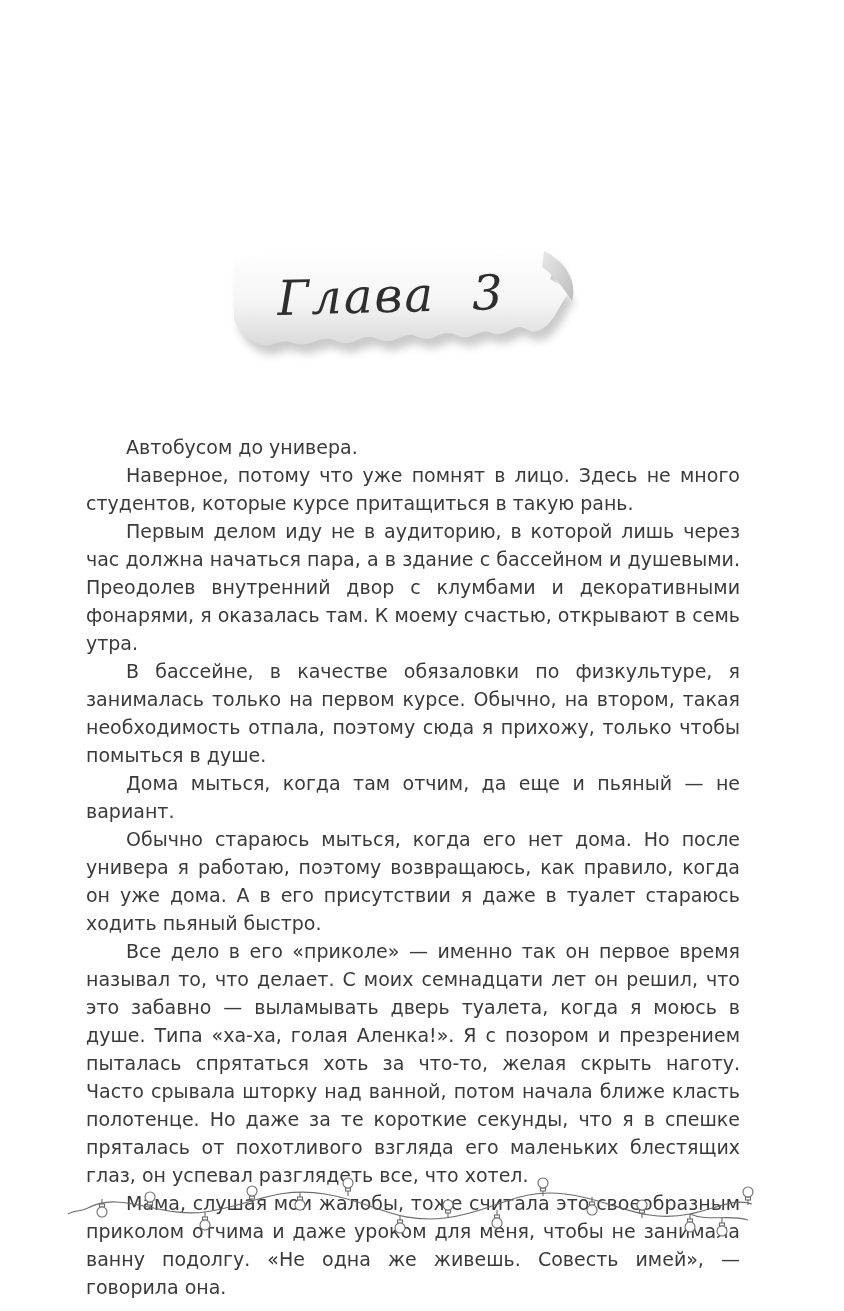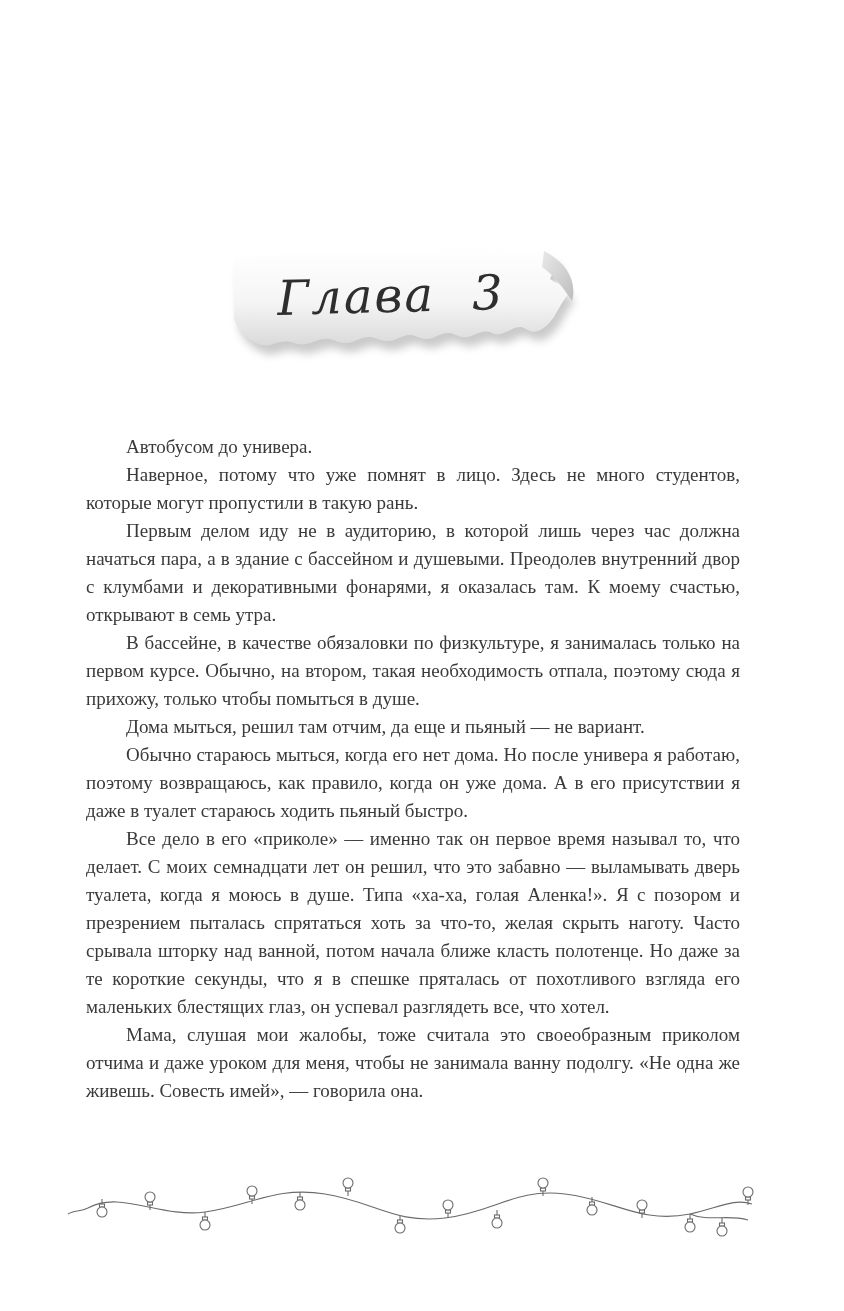--- a/index.html
+++ b/index.html
@@ -46,21 +46,20 @@
     width: 654px;
     color: #3a3a3a;
   }
   .body-text p {
     margin: 0;
     font-size: 19px;
     line-height: 28px;
     text-align: justify;
     text-indent: 40px;
     hyphens: auto;
-    font-family: Liberation Serif, serif;
     -webkit-hyphens: auto;
   }
 
   
   .garland {
     position: absolute;
     left: 0;
     top: 1168px;
     width: 844px;
     height: 90px;
@@ -101,27 +100,27 @@
       <path fill="url(#pgCurl)" d="M318,8 C338,18 352,36 346,58 C338,46 328,32 316,24 Z"></path>
     </svg>
     <div class="chapter-title">Глава 3</div>
   </div>
 
   <div class="body-text">
 
       <p>Автобусом до универа.</p>
 
 
-      <p>Наверное, потому что уже помнят в лицо. Здесь не много студентов, которые могут пропустили в такую рань.</p>
+      <p>Наверное, потому что уже помнят в лицо. Здесь не много студентов, которые курсе притащиться в такую рань.</p>
 
       <p>Первым делом иду не в аудиторию, в которой лишь через час должна начаться пара, а в здание с бассейном и душевыми. Преодолев внутренний двор с клумбами и декоративными фонарями, я оказалась там. К моему счастью, открывают в семь утра.</p>
 
       <p>В бассейне, в качестве обязаловки по физкультуре, я занималась только на первом курсе. Обычно, на втором, такая необходимость отпала, поэтому сюда я прихожу, только чтобы помыться в душе.</p>
 
-      <p>Дома мыться, решил там отчим, да еще и пьяный — не вариант.</p>
+      <p>Дома мыться, когда там отчим, да еще и пьяный — не вариант.</p>
 
       <p>Обычно стараюсь мыться, когда его нет дома. Но после универа я работаю, поэтому возвращаюсь, как правило, когда он уже дома. А в его присутствии я даже в туалет стараюсь ходить пьяный быстро.</p>
 
       <p>Все дело в его «приколе» — именно так он первое время называл то, что делает. С моих семнадцати лет он решил, что это забавно — выламывать дверь туалета, когда я моюсь в душе. Типа «ха-ха, голая Аленка!». Я с позором и презрением пыталась спрятаться хоть за что-то, желая скрыть наготу. Часто срывала шторку над ванной, потом начала ближе класть полотенце. Но даже за те короткие секунды, что я в спешке пряталась от похотливого взгляда его маленьких блестящих глаз, он успевал разглядеть все, что хотел.</p>
 
       <p>Мама, слушая мои жалобы, тоже считала это своеобразным приколом отчима и даже уроком для меня, чтобы не занимала ванну подолгу. «Не одна же живешь. Совесть имей», — говорила она.</p>
     </div>
 
   <div class="garland">
     <svg width="844" height="90" viewBox="0 0 844 90">

